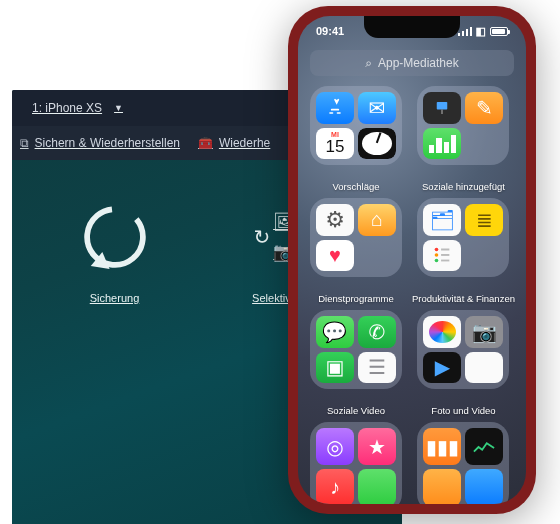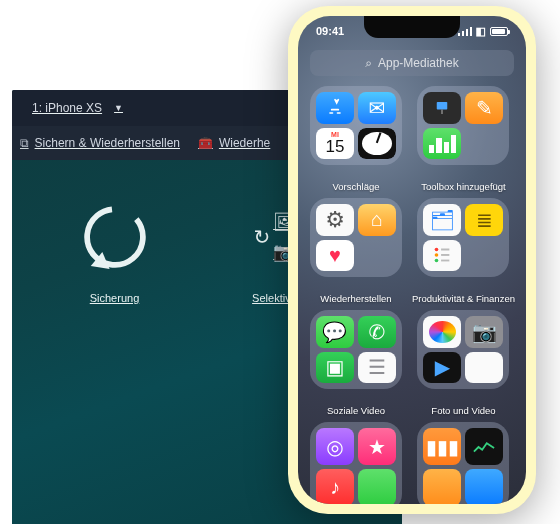--- a/index.html
+++ b/index.html
@@ -93,21 +93,21 @@
   }
 
   
   .phone {
     position: absolute;
     right: 24px;
     top: 6px;
     width: 248px;
     height: 508px;
     border-radius: 40px;
-    background: #fef9c3;
+    background: #7f1d1d;
     padding: 10px;
     box-shadow: 0 8px 40px rgba(0,0,0,.35);
   }
   .phone::before {
     content: "";
     position: absolute;
     top: 10px; left: 50%; transform: translateX(-50%);
     width: 96px; height: 22px;
     background: #0a0a0a;
     border-radius: 0 0 14px 14px;
@@ -338,36 +338,36 @@
                 <span style="height:95%"></span>
               </div>
             </div>
           <div class="app mini-grid">
             <div class="m bg-blue"></div>
               <div class="m bg-black"></div>
               <div class="m bg-white"></div>
               <div class="m bg-green"></div>
           </div>
         </div>
-        <div class="folder-label">Toolbox hinzugefügt</div>
+        <div class="folder-label">Soziale hinzugefügt</div>
       </div>
 
       <div class="folder">
         <div class="folder-box">
           <div class="app bg-white settings-gear">⚙︎</div>
           <div class="app bg-home">⌂</div>
           <div class="app bg-health">♥</div>
           <div class="app mini-grid">
             <div class="m bg-gray"></div>
               <div class="m bg-violet"></div>
               <div class="m bg-white"></div>
               <div class="m bg-black"></div>
           </div>
         </div>
-        <div class="folder-label">Wiederherstellen</div>
+        <div class="folder-label">Dienstprogramme</div>
       </div>
 
       <div class="folder">
         <div class="folder-box">
           <div class="app bg-white" style="color:#2a88ff;">🗂</div>
           <div class="app bg-yellow">≣</div>
           <div class="app bg-white" style="font-size:14px;">
             <svg width="22" height="22" viewBox="0 0 24 24">
                 <circle cx="6" cy="6" r="2" fill="#ff3b30"></circle>
                 <circle cx="6" cy="12" r="2" fill="#ff9500"></circle>

